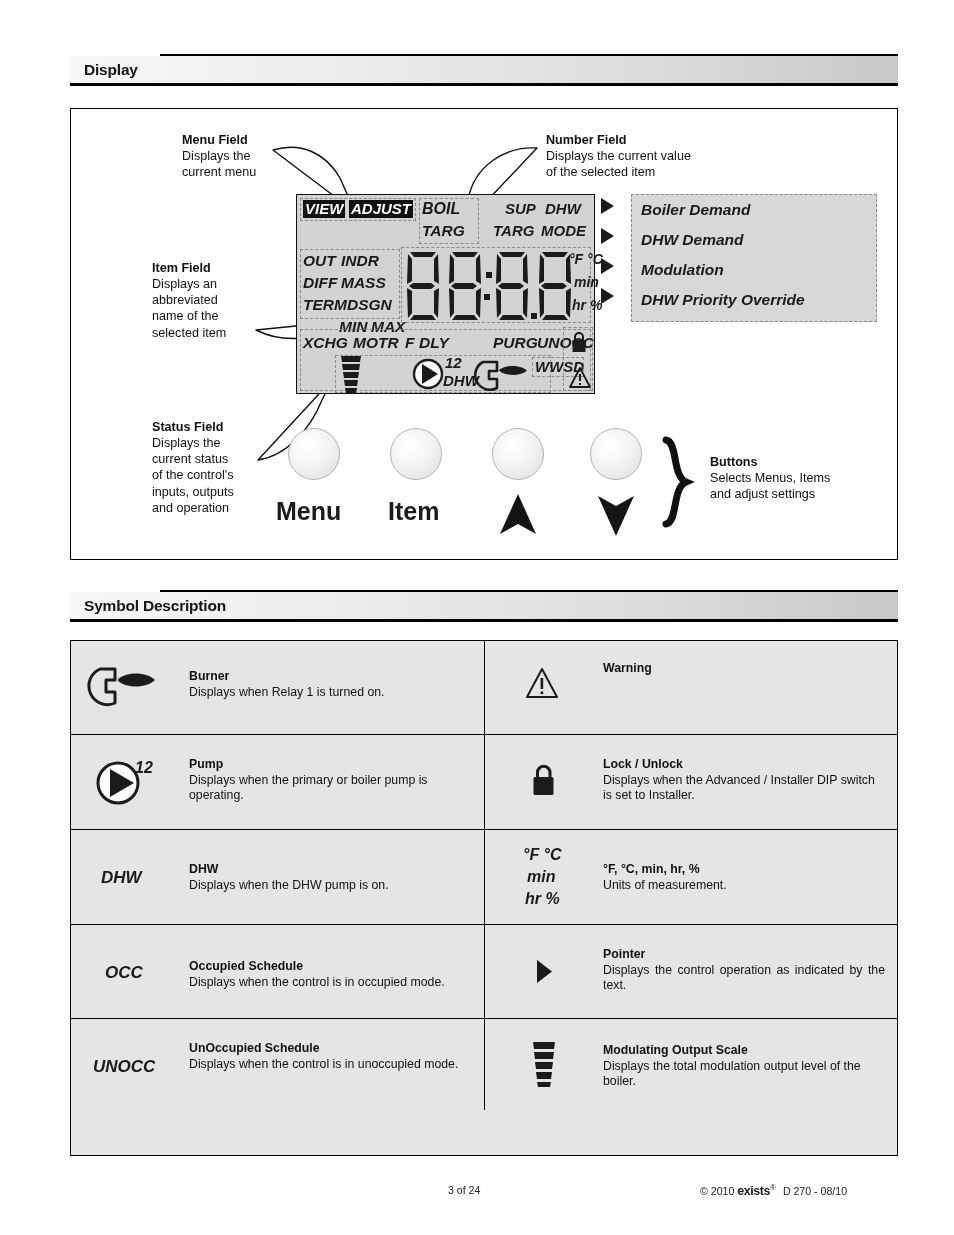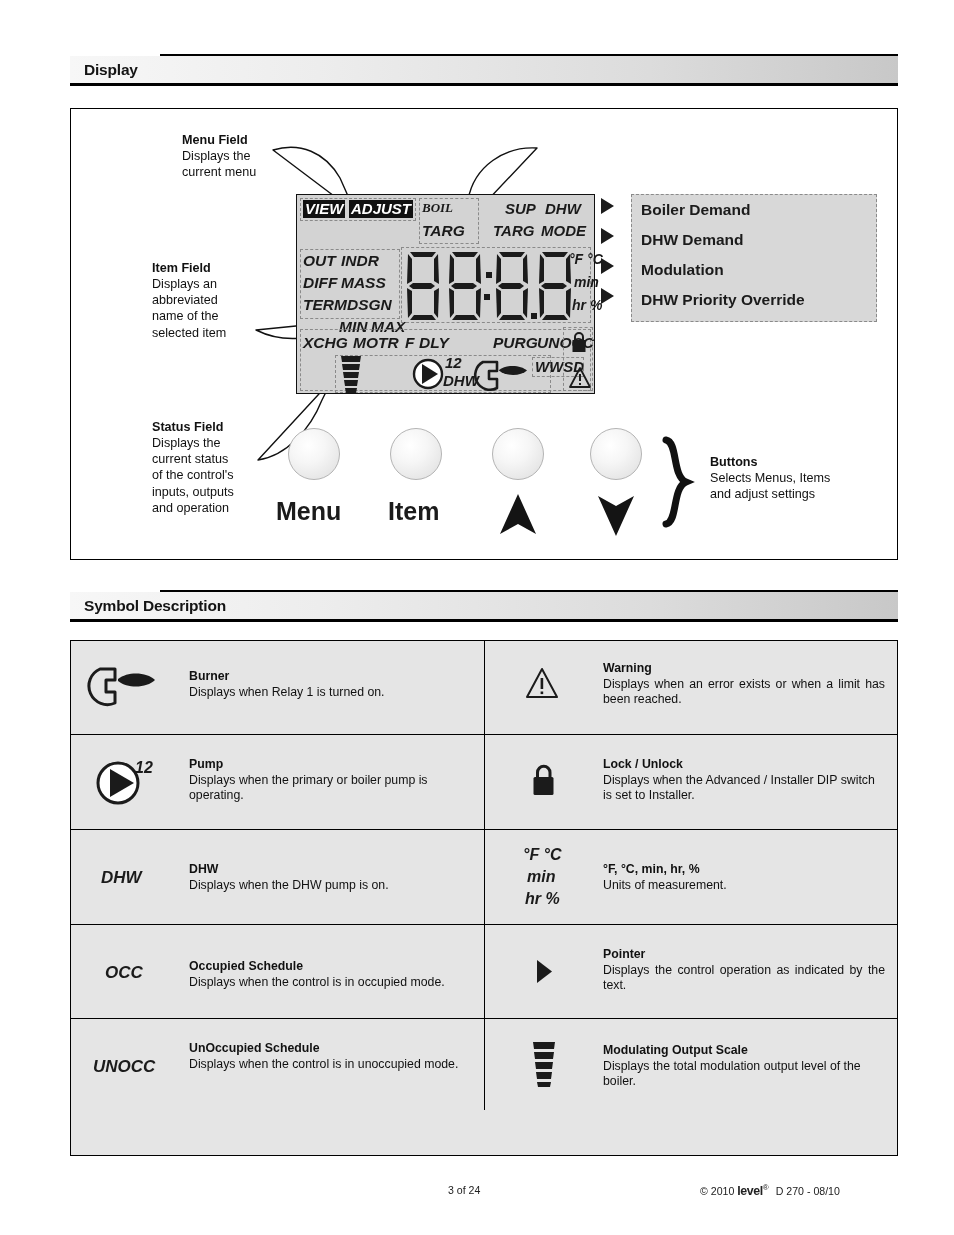--- a/index.html
+++ b/index.html
@@ -98,20 +98,21 @@
     border-bottom: 8.5px solid transparent;
   }
 
   
   #lcd-right {
     position: absolute;
     left: 631px; top: 194px;
     width: 246px; height: 128px;
     background: #d8d8d8;
     border: 1px dashed #8a8a8a;
+    font-style: italic;
   }
   #lcd-right .ln {
     position: absolute;
     left: 9px;
     font-size: 15.5px;
     font-weight: bold;
     color: #1b1b1b;
     white-space: nowrap;
   }
 
@@ -208,20 +209,24 @@
   <div class="callout" style="left:152px; top:260px; width:130px;">
     <div class="ttl">Item Field</div>
     <div class="bdy">Displays an<br>abbreviated<br>name of the<br>selected item</div>
   </div>
 
   <div class="callout" style="left:152px; top:419px; width:140px;">
     <div class="ttl">Status Field</div>
     <div class="bdy">Displays the<br>current status<br>of the control's<br>inputs, outputs<br>and operation</div>
   </div>
 
+  <div class="callout" style="left:546px; top:132px; width:230px;">
+    <div class="ttl">Number Field</div>
+    <div class="bdy">Displays the current value<br>of the selected item</div>
+  </div>
 
   <div class="callout" style="left:710px; top:454px; width:190px;">
     <div class="ttl">Buttons</div>
     <div class="bdy">Selects Menus, Items<br>and adjust settings</div>
   </div>
 
   <svg style="position:absolute; left:0; top:0; width:954px; height:600px; pointer-events:none;">
 
     <path d="M273,150 C 300,142 325,152 340,178 L 352,205 L 336,200 L 340,214 L 318,196 L 334,196 Z" fill="#fff" stroke="#111" stroke-width="1.4" stroke-linejoin="round"></path>
 
@@ -232,21 +237,21 @@
     <path d="M258,460 C 286,456 310,430 322,400 L 336,372 L 322,378 L 328,364 L 348,376 L 330,382 Z" fill="#fff" stroke="#111" stroke-width="1.4" stroke-linejoin="round"></path>
   </svg>
 
   <div id="lcd">
 
     <div class="dash" style="left:3px; top:3px; width:116px; height:23px;"></div>
     <div class="seg inv" style="left:6px; top:5px; font-size:15px;">VIEW</div>
     <div class="seg inv" style="left:52px; top:5px; font-size:15px;">ADJUST</div>
 
     <div class="dash" style="left:122px; top:3px; width:60px; height:46px;"></div>
-    <div class="seg" style="left:125px; top:6px; font-size:13px;font-family:Liberation Serif, serif;">BOIL</div>
+    <div class="seg" style="left:125px; top:6px; font-size:16px;">BOIL</div>
     <div class="seg" style="left:125px; top:28px; font-size:15.5px;">TARG</div>
 
     <div class="seg" style="left:208px; top:6px; font-size:15px;">SUP</div>
     <div class="seg" style="left:248px; top:6px; font-size:15px;">DHW</div>
     <div class="seg" style="left:196px; top:28px; font-size:15px;">TARG</div>
     <div class="seg" style="left:244px; top:28px; font-size:15px;">MODE</div>
 
     <div class="dash" style="left:3px; top:54px; width:100px; height:70px;"></div>
     <div class="seg" style="left:6px; top:58px; font-size:15.5px;">OUT</div>
     <div class="seg" style="left:44px; top:58px; font-size:15.5px;">INDR</div>
@@ -417,21 +422,20 @@
       <div class="scell right">
         <div class="sym-icon">
           <svg style="position:absolute; left:40px; top:26px; width:34px; height:34px;">
             <polygon points="17,2 32,30 2,30" fill="none" stroke="#1b1b1b" stroke-width="2" stroke-linejoin="round"></polygon>
             <rect x="15.6" y="11" width="2.6" height="11" fill="#1b1b1b"></rect>
             <rect x="15.6" y="24.5" width="2.6" height="2.6" fill="#1b1b1b"></rect>
           </svg>
         </div>
         <div class="sym-txt" style="top:20px;">
           <div class="h">Warning</div>
-          <div class="d just">Displays when an error exists or when a limit has been reached.</div>
         </div>
       </div>
     </div>
 
     <div class="srow" style="top:94px; height:95px;">
       <div class="scell left">
         <div class="sym-icon">
           <svg style="position:absolute; left:24px; top:22px; width:56px; height:48px;">
             <circle cx="23" cy="26" r="20" fill="#fff" stroke="#1b1b1b" stroke-width="3"></circle>
             <polygon points="15,12 39,26 15,40" fill="#1b1b1b"></polygon>
@@ -531,17 +535,17 @@
         </div>
       </div>
     </div>
 
   </div>
 
   <div class="foot" style="left:448px; top:1184px;">3 of 24</div>
 
   <div class="foot" style="left:700px; top:1183px;">
     <span>© 2010</span>
-    <span class="brand">level</span><span style="font-size:8px; vertical-align:super;">®</span>
+    <span class="brand">exists</span><span style="font-size:8px; vertical-align:super;">®</span>
     <span style="margin-left:4px;margin-top:35px;">D 270 - 08/10</span>
   </div>
 
 </div>
 
 </body></html>

